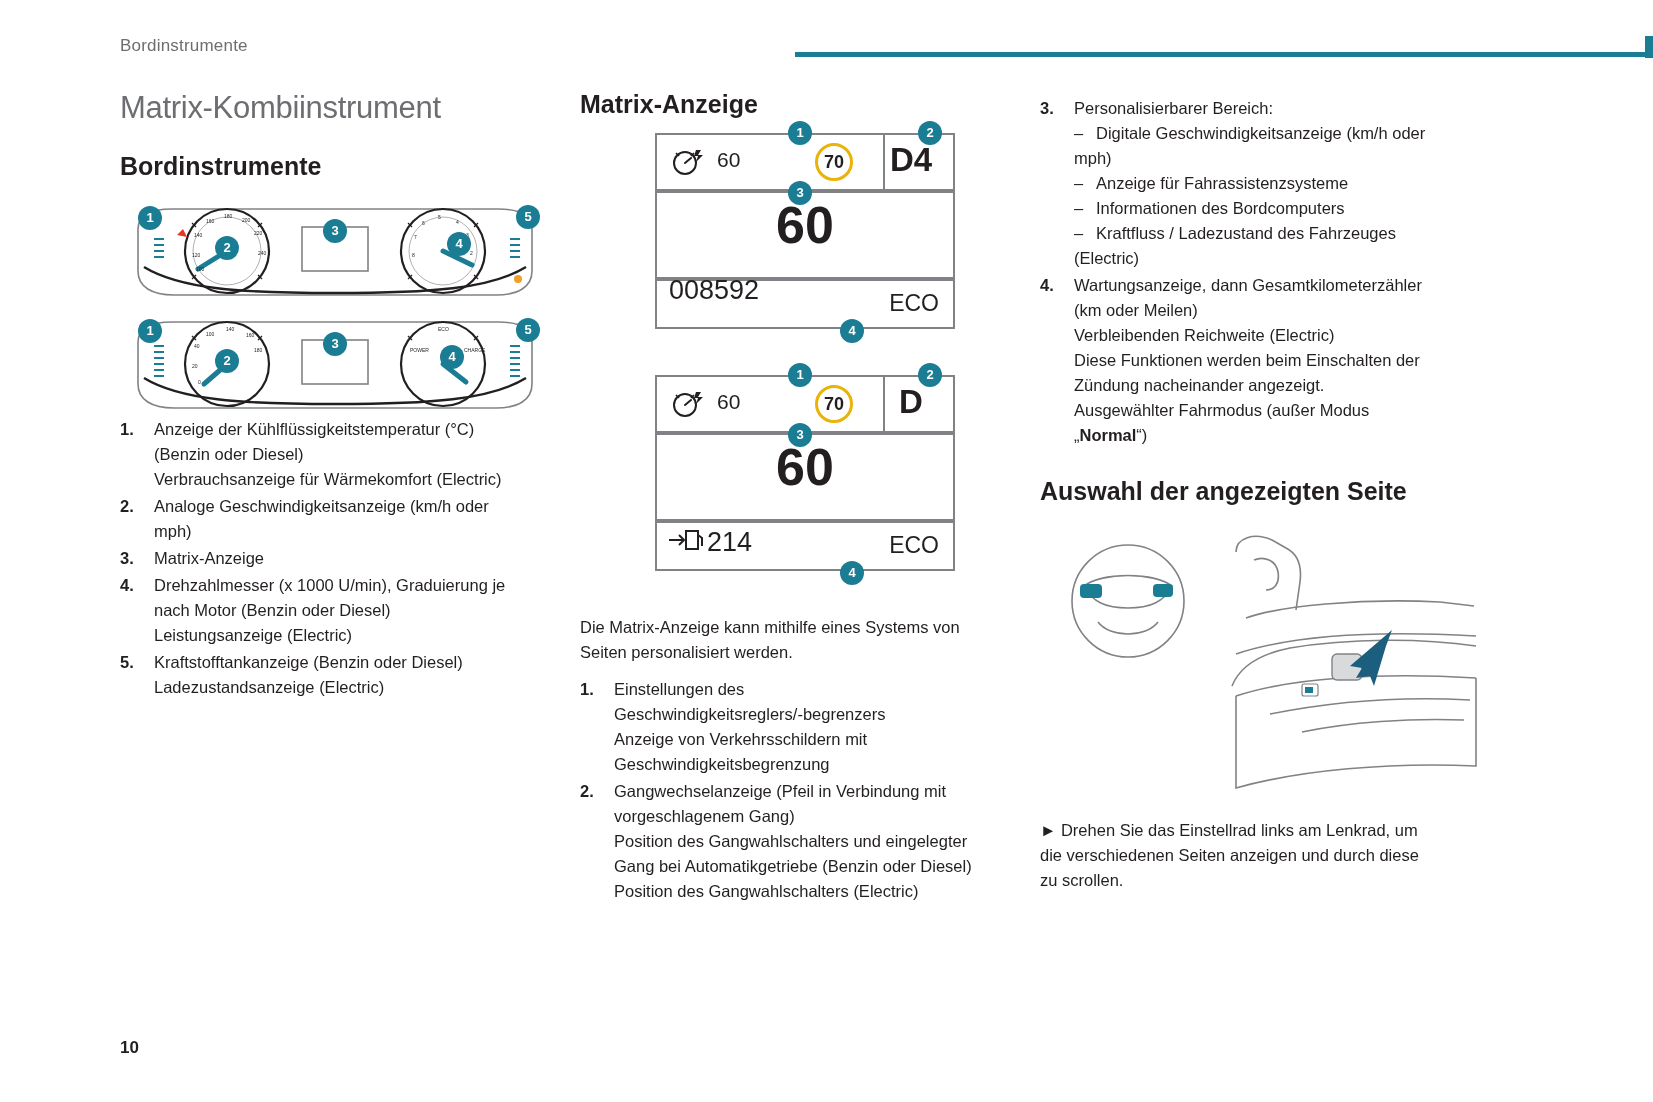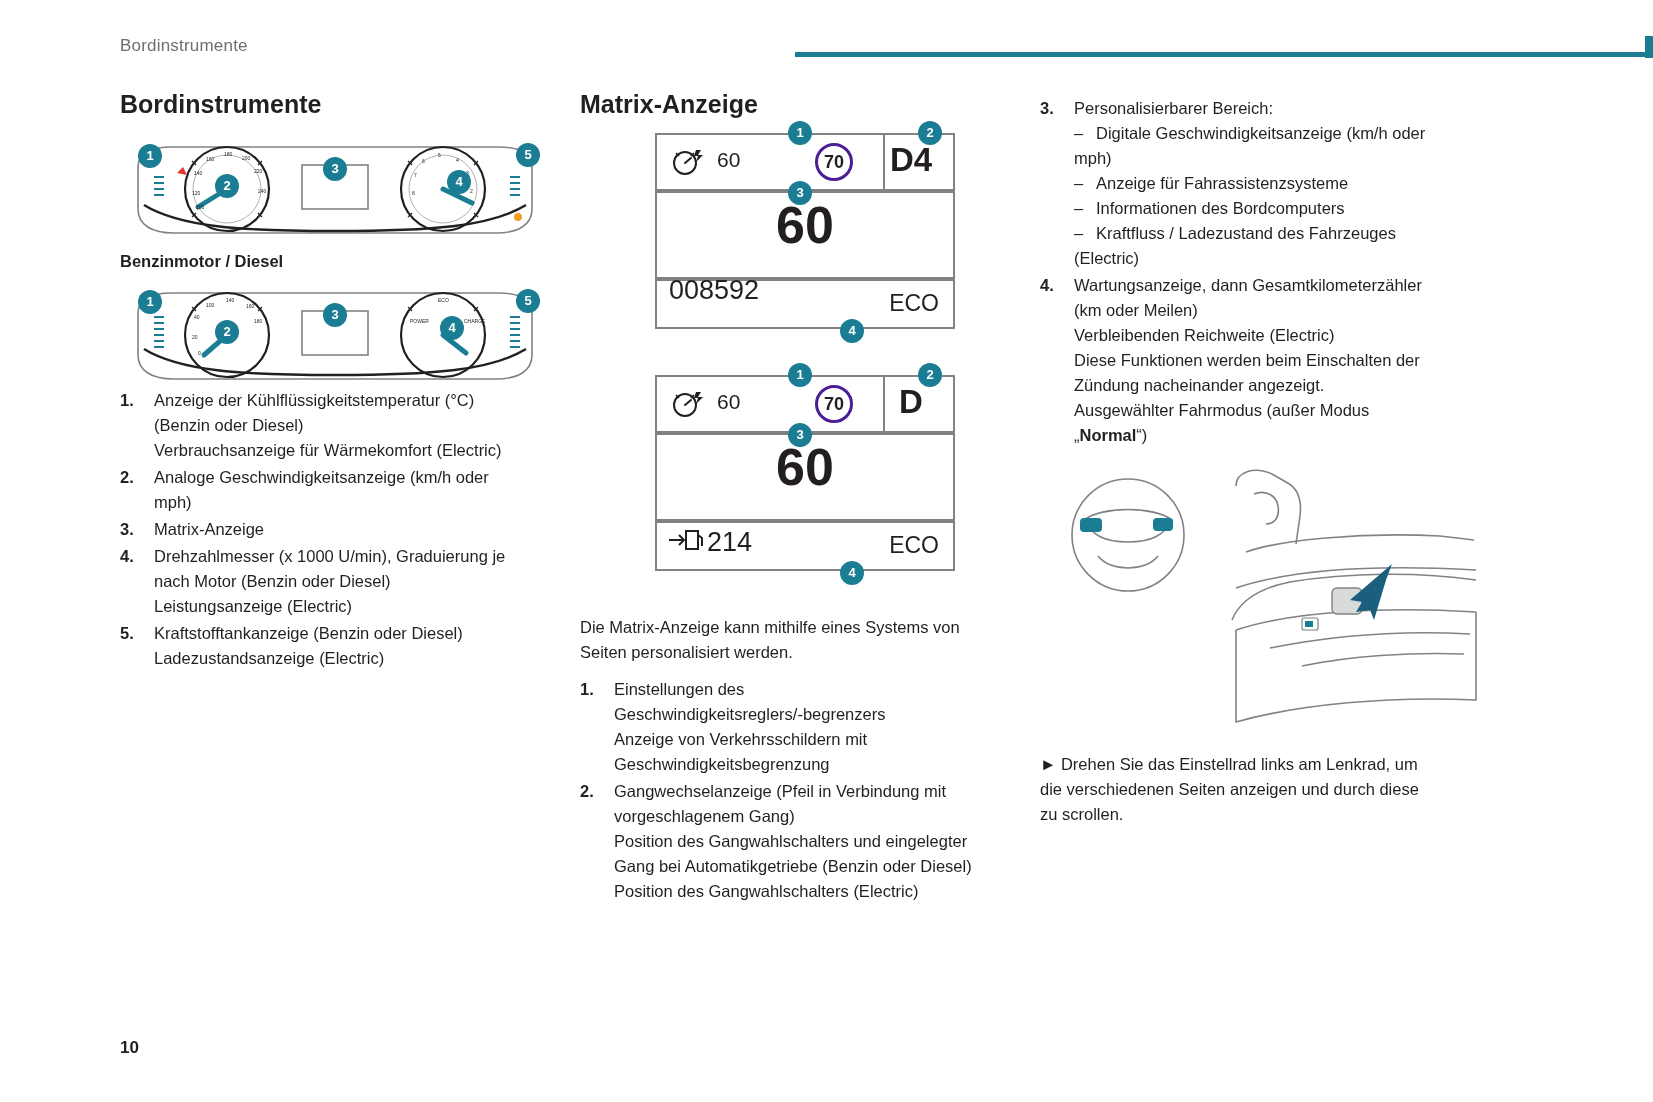--- a/index.html
+++ b/index.html
@@ -188,21 +188,21 @@
     font-size: 33px;
     font-weight: bold;
   }
   .signlimit {
     position: absolute;
     left: 160px;
     top: 10px;
     width: 38px;
     height: 38px;
     border-radius: 50%;
-    border: 3px solid #4c1d95;
+    border: 3px solid #eab308;
     box-sizing: border-box;
     text-align: center;
     line-height: 33px;
     font-size: 18px;
     font-weight: bold;
     color: #231f20;
   }
   .m-fuelrange {
     position: absolute;
     left: 16px;
@@ -231,20 +231,21 @@
 </head>
 <body>
 
 <div class="page">
 
   <div class="header-label">Bordinstrumente</div>
   <div class="header-rule"></div>
   <div class="edge-bar"></div>
 
   <div class="col col1">
+    <h1 class="title">Matrix-Kombiinstrument</h1>
     <h2 class="sec">Bordinstrumente</h2>
 
     <div class="cluster">
       <svg width="430" height="105" viewBox="0 0 430 105">
         <path d="M18 30 C18 16 30 10 52 10 L378 10 C400 10 412 16 412 30 L412 72 C412 88 398 96 376 96 L54 96 C32 96 18 88 18 72 Z" fill="#ffffff" stroke="#808285" stroke-width="1.6"></path>
         <path d="M24 68 C60 90 120 94 215 94 C310 94 370 90 406 68" fill="none" stroke="#231f20" stroke-width="2.4"></path>
         <circle cx="107" cy="52" r="42" fill="none" stroke="#231f20" stroke-width="2.2"></circle>
         <circle cx="107" cy="52" r="34" fill="none" stroke="#b0b2b4" stroke-width="1"></circle>
         <circle cx="323" cy="52" r="42" fill="none" stroke="#231f20" stroke-width="2.2"></circle>
         <circle cx="323" cy="52" r="34" fill="none" stroke="#b0b2b4" stroke-width="1"></circle>
@@ -281,21 +282,20 @@
         </g>
         <circle cx="398" cy="80" r="4" fill="#f0a028"></circle>
       </svg>
       <div class="bubble" style="left:18px;  top:7px;">1</div>
       <div class="bubble" style="left:95px;  top:37px;">2</div>
       <div class="bubble" style="left:203px; top:20px;">3</div>
       <div class="bubble" style="left:327px; top:33px;">4</div>
       <div class="bubble" style="left:396px; top:6px;">5</div>
     </div>
 
-    <h3 class="sub">Benzinmotor / Diesel</h3>
 
     <div class="cluster">
       <svg width="430" height="105" viewBox="0 0 430 105">
         <path d="M18 30 C18 16 30 10 52 10 L378 10 C400 10 412 16 412 30 L412 72 C412 88 398 96 376 96 L54 96 C32 96 18 88 18 72 Z" fill="#ffffff" stroke="#808285" stroke-width="1.6"></path>
         <path d="M24 66 C60 88 120 92 215 92 C310 92 370 88 406 66" fill="none" stroke="#231f20" stroke-width="2.4"></path>
         <circle cx="107" cy="52" r="42" fill="none" stroke="#231f20" stroke-width="2.2"></circle>
         <circle cx="323" cy="52" r="42" fill="none" stroke="#231f20" stroke-width="2.2"></circle>
         <rect x="182" y="28" width="66" height="44" fill="none" stroke="#808285" stroke-width="1.6"></rect>
         <path d="M107 52 L84 72" stroke="#1b7d94" stroke-width="5" stroke-linecap="round"></path>
         <path d="M323 52 L346 70" stroke="#1b7d94" stroke-width="5" stroke-linecap="round"></path>
@@ -469,20 +469,21 @@
         <span class="txt">Wartungsanzeige, dann Gesamtkilometerzähler</span><br>
         <span class="txt">(km oder Meilen)</span><br>
         <span class="txt">Verbleibenden Reichweite (Electric)</span><br>
         <span class="txt">Diese Funktionen werden beim Einschalten der</span><br>
         <span class="txt">Zündung nacheinander angezeigt.</span><br>
         <span class="txt">Ausgewählter Fahrmodus (außer Modus</span><br>
         <span class="txt">„</span><span class="txt b">Normal</span><span class="txt">“)</span>
       </li>
     </ol>
 
+    <h2 class="sec" style="margin-top:26px; line-height:34px;">Auswahl der angezeigten Seite</h2>
 
     <div class="illus">
       <svg width="440" height="290" viewBox="0 0 440 290">
 
         <circle cx="88" cy="75" r="56" fill="none" stroke="#808285" stroke-width="1.6"></circle>
         <path d="M44 60 C62 46 114 46 132 60 C124 76 110 82 88 82 C66 82 52 76 44 60 Z" fill="none" stroke="#808285" stroke-width="1.6"></path>
         <path d="M58 96 C70 112 106 112 118 96" fill="none" stroke="#808285" stroke-width="1.6"></path>
         <rect x="40" y="58" width="22" height="14" rx="4" fill="#1b7d94"></rect>
         <rect x="113" y="58" width="20" height="13" rx="4" fill="#1b7d94"></rect>
 

